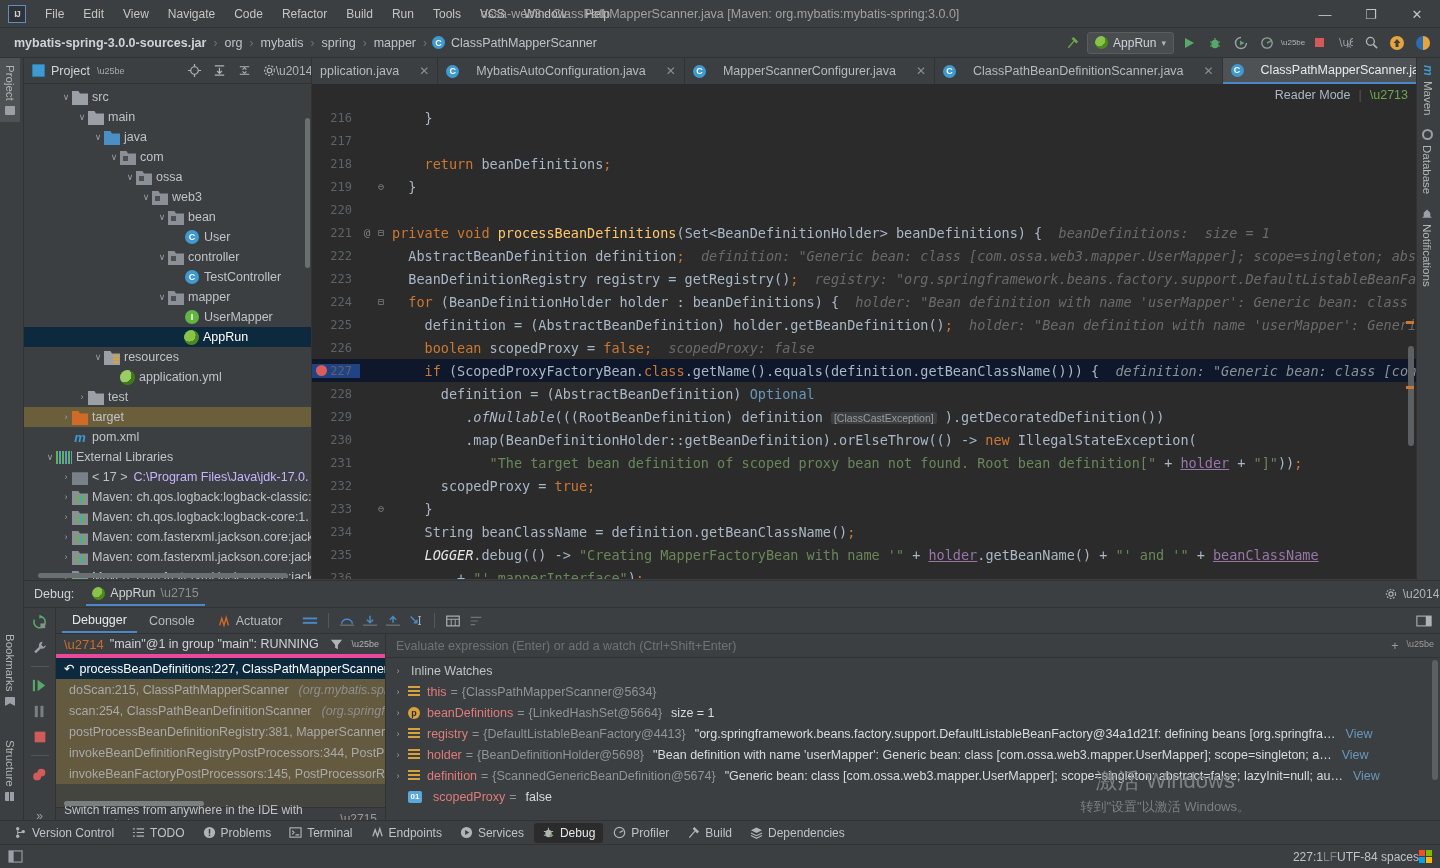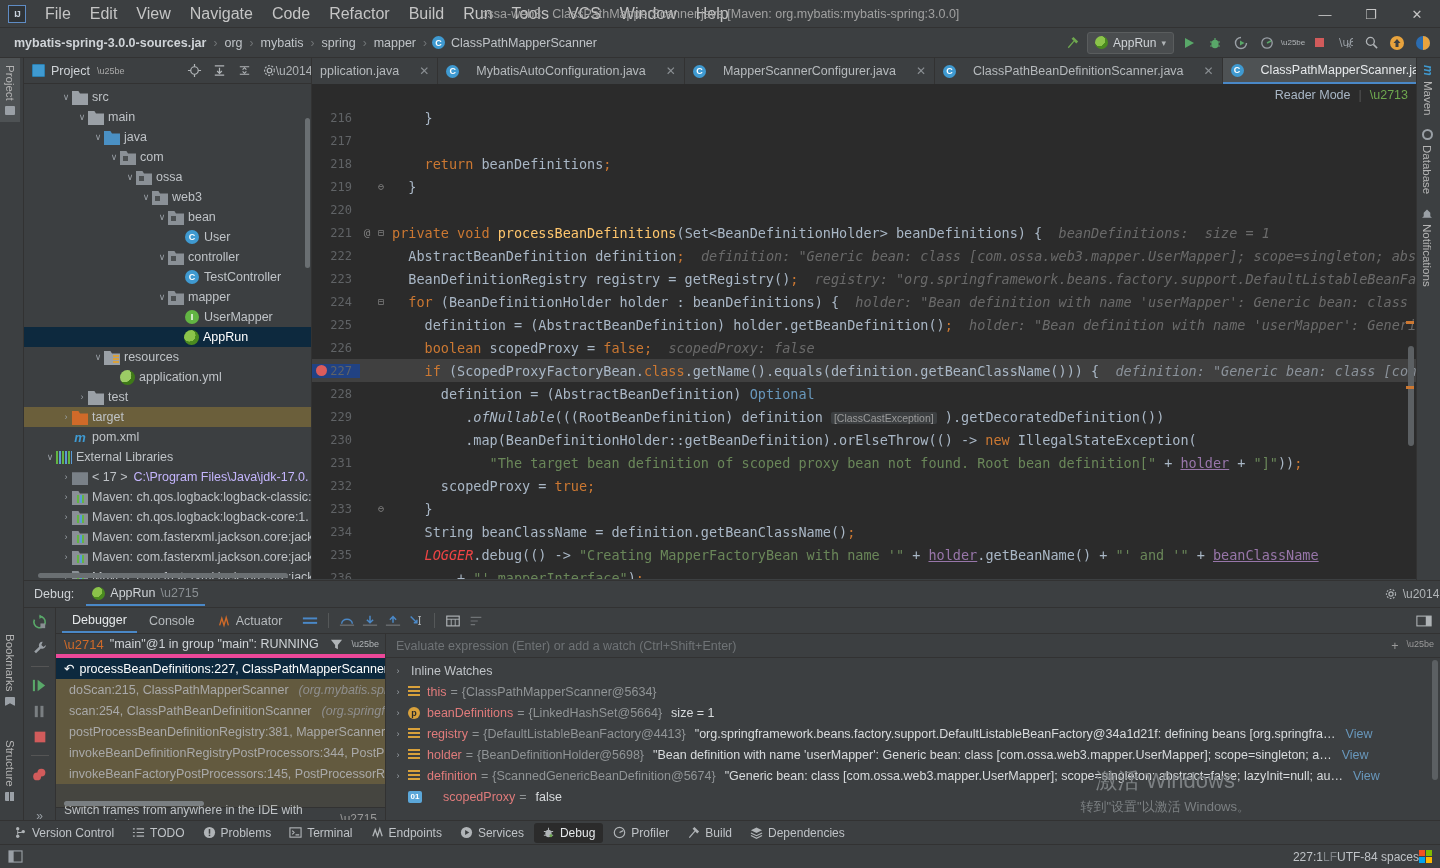--- a/index.html
+++ b/index.html
@@ -17,21 +17,21 @@
   .titlebar {
     height: 28px; background: #3c3f41; display: flex; align-items: center;
     position: relative; border-bottom: 1px solid #323232;
   }
   .ij-logo {
     width: 18px; height: 18px; margin: 0 10px 0 8px; border: 1px solid #5f8cc4;
     background: #2f3336; color: #c9d3de; font-size: 9px; font-weight: bold;
     display: flex; align-items: center; justify-content: center; letter-spacing: -1px;
   }
   .menu { display: flex; align-items: center; gap: 1px; }
-  .menu-item { padding: 4px 9px; color: #c5c5c5; font-size: 16px; cursor: default; }
+  .menu-item { padding: 4px 9px; color: #c5c5c5; font-size: 12px; cursor: default; }
   .win-title {
     position: absolute; left: 0; right: 0; text-align: center;
     color: #a0a0a0; font-size: 12.5px; pointer-events: none;
   }
   .win-btns { position: absolute; right: 0; top: 0; display: flex; height: 28px; }
   .win-btn {
     width: 46px; display: flex; align-items: center; justify-content: center;
     color: #c5c5c5; font-size: 13px;
   }
 
@@ -185,21 +185,21 @@
     font-size: 12.5px; color: #a9b7c6;
   }
   .readerbar .chk { color: #6ea84f; }
 
   
   .code-wrap { position: relative; background: #2b2b2b; height: 473px; overflow: hidden; }
   .code-line {
     display: flex; height: 23px; align-items: center; white-space: nowrap;
     font-family: "DejaVu Sans Mono", monospace; font-size: 13.5px;
   }
-  .code-line.hl { background: #404040; }
+  .code-line.hl { background: #0f172a; }
   .code-line.hl .gutter { background: #214283; }
   .gutter {
     width: 48px; flex: none; text-align: right; padding-right: 8px;
     color: #606366; font-size: 12px; font-family: "DejaVu Sans Mono", monospace;
   }
   .gmark { width: 14px; flex: none; text-align: center; color: #808080; font-size: 11px; }
   .fold { width: 14px; flex: none; text-align: center; color: #808080; font-size: 10px; }
   .ctext { padding-left: 4px; color: #a9b7c6; }
   .kw { color: #cc7832; }
   .fn { color: #ffc66d; }
@@ -809,21 +809,21 @@
         <div class="code-line" style="position: relative;">
           <span class="gutter">234</span>
           <span class="gmark"></span>
           <span class="fold"></span>
           <span><span class="ctext">&nbsp;&nbsp;&nbsp;&nbsp;String beanClassName = definition.getBeanClassName()<span class="kw">;</span></span></span>
         </div>
         <div class="code-line" style="position: relative;">
           <span class="gutter">235</span>
           <span class="gmark"></span>
           <span class="fold"></span>
-          <span><span class="ctext">&nbsp;&nbsp;&nbsp;&nbsp;<span class="stat" style="color:#ef4444">LOGGER</span>.debug(() -&gt; <span class="str">"Creating MapperFactoryBean with name '"</span> + <span class="purpleu">holder</span>.getBeanName() + <span class="str">"' and '"</span> + <span class="purpleu">beanClassName</span></span></span>
+          <span><span class="ctext">&nbsp;&nbsp;&nbsp;&nbsp;<span class="stat" style="color:#e5e5e5">LOGGER</span>.debug(() -&gt; <span class="str">"Creating MapperFactoryBean with name '"</span> + <span class="purpleu">holder</span>.getBeanName() + <span class="str">"' and '"</span> + <span class="purpleu">beanClassName</span></span></span>
         </div>
         <div class="code-line" style="position: relative;">
           <span class="gutter">236</span>
           <span class="gmark"></span>
           <span class="fold"></span>
           <span><span class="ctext">&nbsp;&nbsp;&nbsp;&nbsp;&nbsp;&nbsp;&nbsp;&nbsp;+ <span class="str">"' mapperInterface"</span>)<span class="kw">;</span></span></span>
         </div>
         <div class="code-vscroll"></div>
         <div class="err-mark" style="top: 215px; background: rgb(204, 120, 50);"></div>
         <div class="err-mark" style="top: 280px; background: rgb(204, 120, 50);"></div>
@@ -1059,21 +1059,21 @@
                   <span class="vic"></span>
                   <span class="vname" style="margin-left: 3px;">definition</span>
                   <span class="vref"> = </span>
                   <span class="vref">{ScannedGenericBeanDefinition@5674}</span>
                   <span class="vstr" style="margin-left: 5px;">"Generic bean: class [com.ossa.web3.mapper.UserMapper]; scope=singleton; abstract=false; lazyInit=null; au…</span>
                   <span class="vlink" style="margin-left: 6px;">View</span>
                 </div>
                 <div class="vrow">
                   <span class="tri"></span>
                   <span class="vic b">01</span>
-                  <span class="vname" style="margin-left: 17px; text-align: right;">scopedProxy</span>
+                  <span class="vname" style="margin-left: 7px; text-align: right;">scopedProxy</span>
                   <span class="vref"> = </span>
                   <span class="vstr" style="margin-left: 5px;">false</span>
                 </div>
                 <div class="vars-scroll"></div>
                 <div class="vars-vscroll"></div>
               </div>
           </div>
         </div>
       </div>
     </div>

